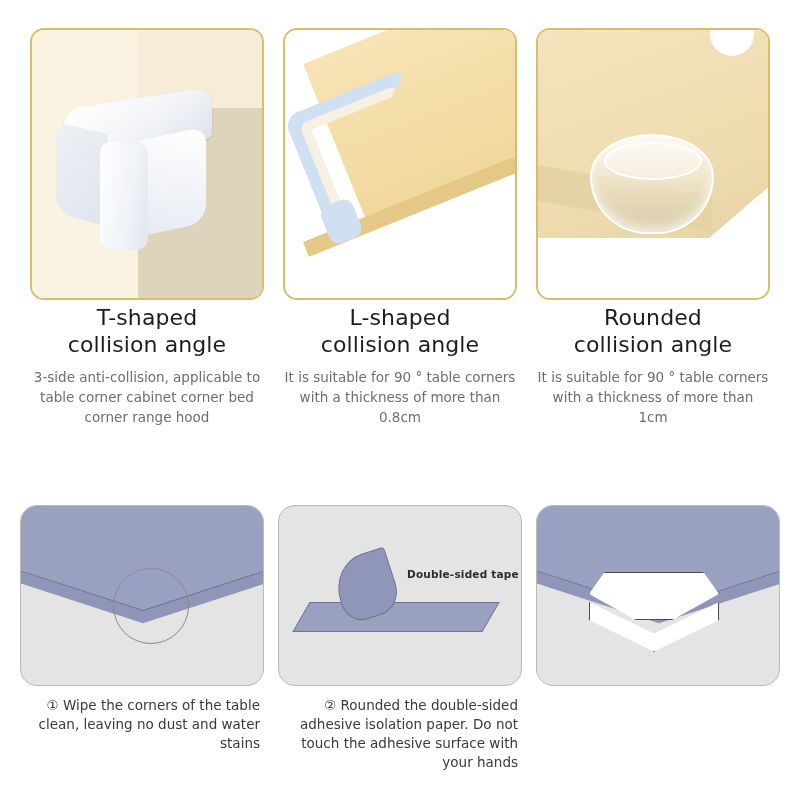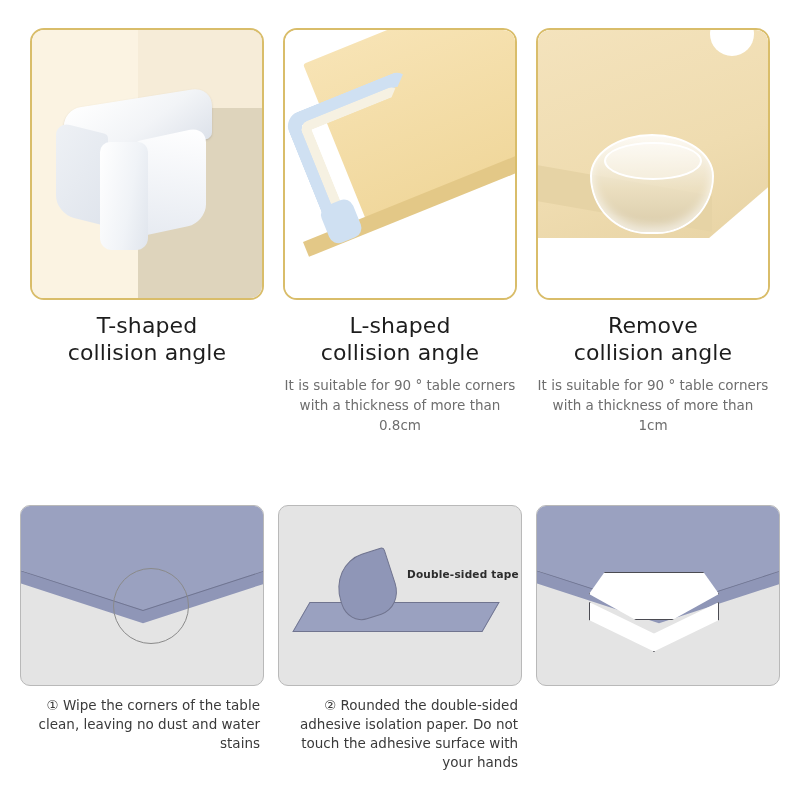--- a/index.html
+++ b/index.html
@@ -209,21 +209,21 @@
     position: absolute;
     left: 12px; top: 6px;
     width: 94px; height: 34px;
     border: 2px solid #ffffff;
     border-radius: 50%;
     background: rgba(255,255,255,0.35);
   }
 
   
   .card-title {
-    margin-top: 12px;
+    margin-top: 4px;
     text-align: center;
     font-size: 22px;
     line-height: 27px;
     font-weight: 400;
     color: #1d1d1d;
     letter-spacing: 0.1px;
   }
   .card-desc {
     margin-top: 9px;
     text-align: center;
@@ -257,21 +257,21 @@
   }
   .step-col {
     width: 244px;
   }
   .step-panel {
     position: relative;
     width: 244px;
     height: 181px;
     background: #e4e4e4;
     border: 1px solid #b9b9b9;
-    border-radius: 10px;
+    border-radius: 17px;
     box-sizing: border-box;
     overflow: hidden;
   }
 
   
   .tbl-top {
     position: absolute;
     left: -14px; top: -10px;
     width: 272px; height: 118px;
     background: #9aa1c0;
@@ -385,20 +385,21 @@
             <div class="tb-left"></div>
             <div class="tb-right"></div>
             <div class="tb-stem"></div>
           </div>
         </div>
       </div>
       <div class="card-title">
         <div>T-shaped</div>
         <div>collision angle</div>
       </div>
+      <div class="card-desc">3-side anti-collision, applicable to table corner cabinet corner bed corner range hood</div>
     </div>
 
     <div class="card-col">
       <div class="photo-card">
         <div class="scene-l">
           <div class="tabletop"></div>
           <div class="tableedge"></div>
           <div class="lbump">
             <div class="lb-outer"></div>
             <div class="lb-inner"></div>
@@ -416,21 +417,21 @@
     <div class="card-col">
       <div class="photo-card">
         <div class="scene-r">
           <div class="desk"></div>
           <div class="desk-front"></div>
           <div class="notch"></div>
           <div class="dome"></div>
         </div>
       </div>
       <div class="card-title">
-        <div>Remove</div>
+        <div>Rounded</div>
         <div>collision angle</div>
       </div>
       <div class="card-desc">It is suitable for 90 ° table corners with a thickness of more than 1cm</div>
     </div>
 
   </div>
 
 
   <div class="steps-row">
 

